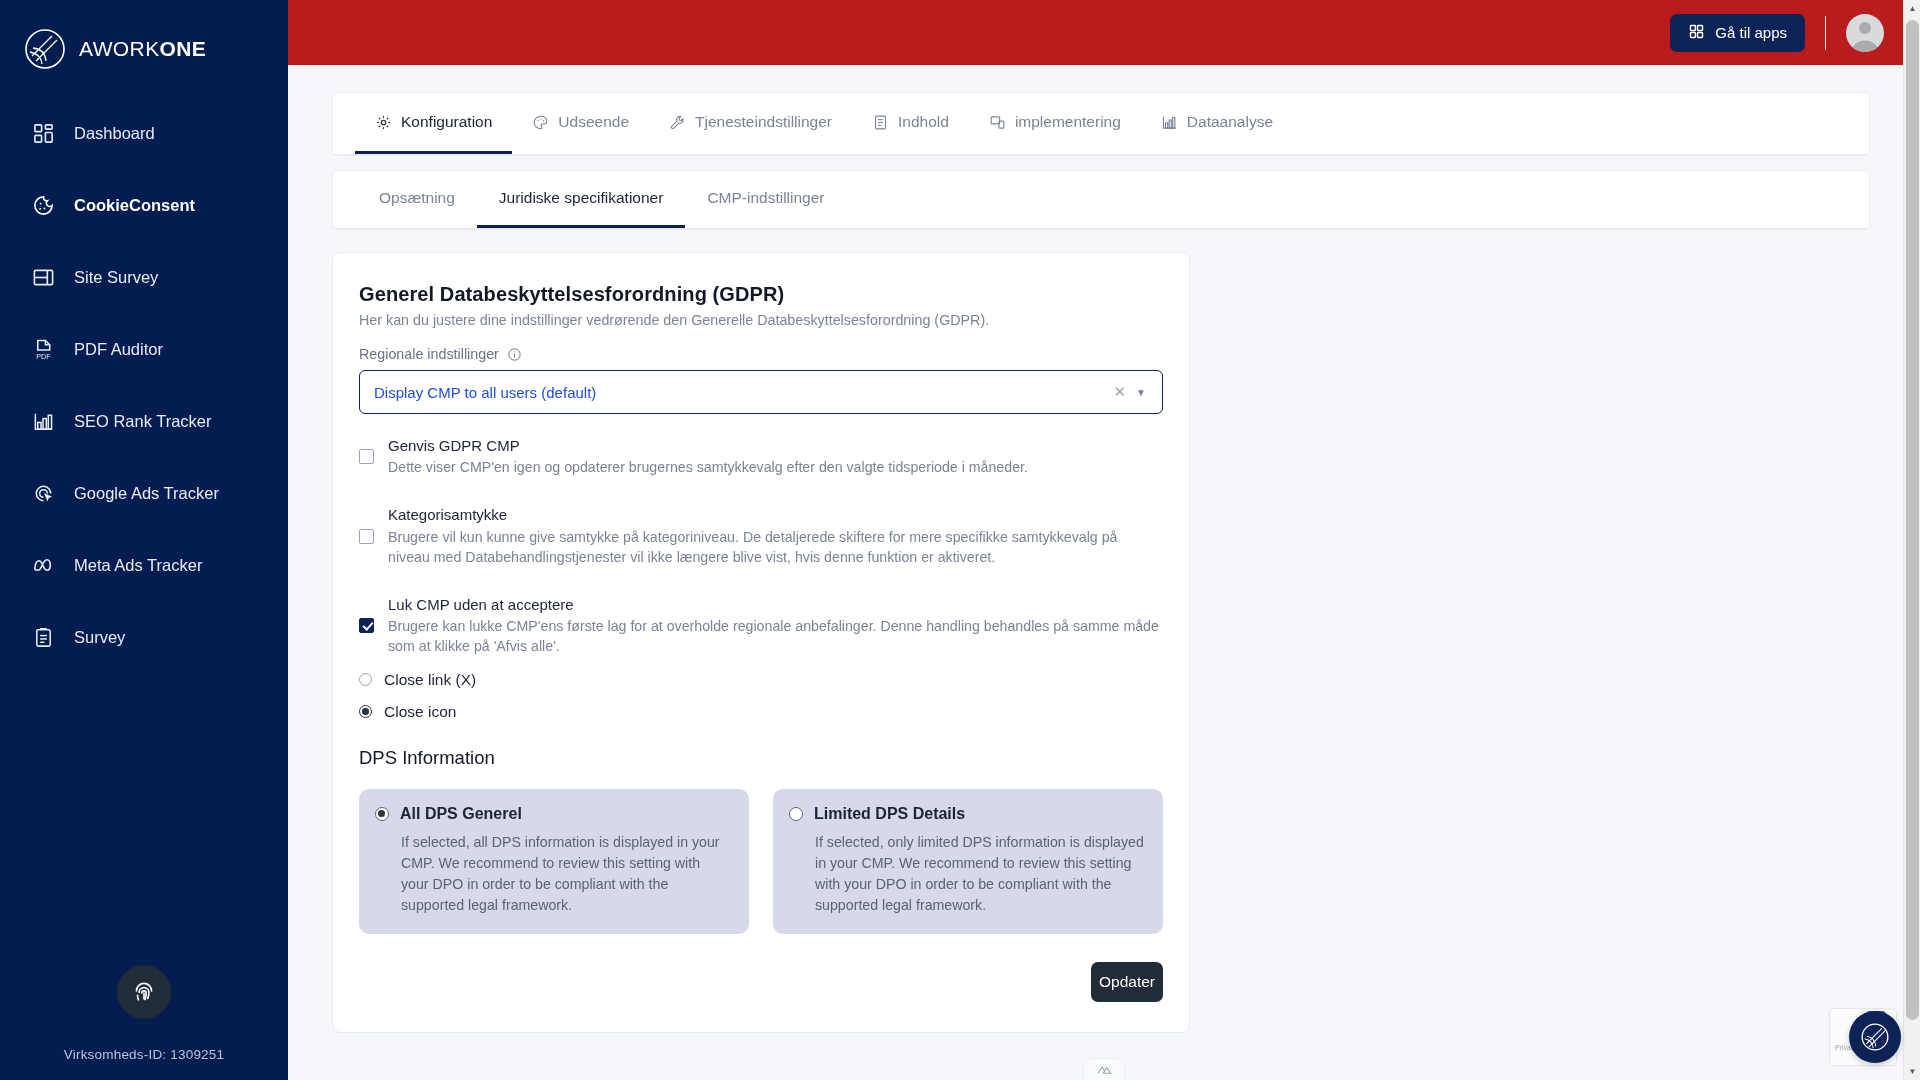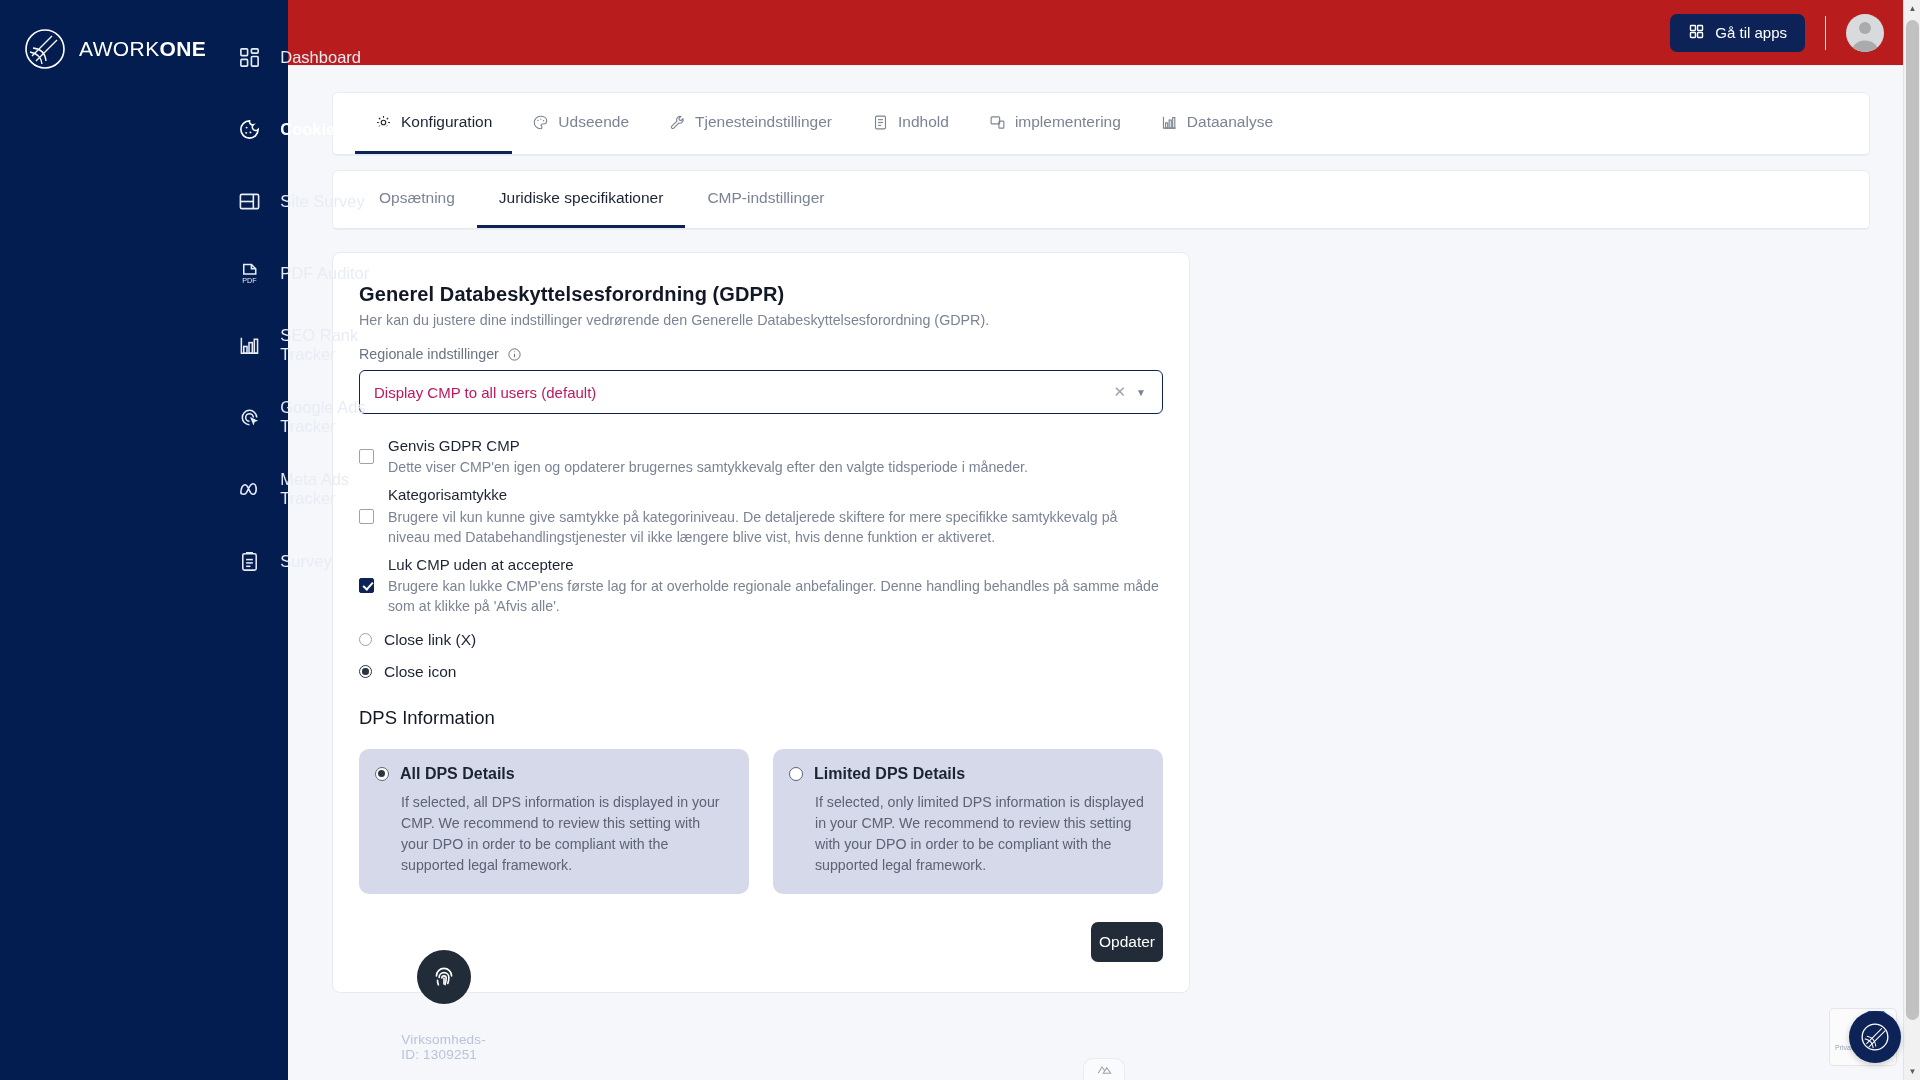--- a/index.html
+++ b/index.html
@@ -12,23 +12,24 @@
   }
   .app { display: flex; width: 1920px; height: 1080px; position: relative; }
 
   
   .sidebar {
     width: 288px;
     flex: 0 0 288px;
     background: #031d51;
     color: #ffffff;
     display: flex;
-    flex-direction: row;
+    flex-direction: column;
     position: relative;
     z-index: 5;
+    text-align: right;
   }
   .brand { display: flex; align-items: center; gap: 13px; padding: 22px 0 0 24px; height: 76px; }
   .brand-logo { width: 42px; height: 42px; flex: 0 0 42px; }
   .brand-text { font-size: 21px; letter-spacing: .4px; white-space: nowrap; }
   .brand-text b { font-weight: 700; }
   .brand-text span.light { font-weight: 300; }
 
   .nav { margin-top: 30px; display: flex; flex-direction: column; }
   .nav-item {
     display: flex; align-items: center; gap: 18px;
@@ -123,25 +124,25 @@
   .field-label-row { display: flex; align-items: center; gap: 8px; margin-top: 18px; }
   .field-label { font-size: 14.3px; color: #6a7383; }
   .info-ico { cursor: pointer; display:flex; }
 
   .select-box {
     margin-top: 8px; height: 44px;
     border: 1.6px solid #0d2357; border-radius: 6px;
     display: flex; align-items: center; padding: 0 12px 0 14px;
     cursor: pointer;
   }
-  .select-value { flex: 1; font-size: 15px; color: #be185d; }
+  .select-value { flex: 1; font-size: 15px; color: #1d4ed8; }
   .select-clear { color: #9aa3b2; font-size: 15px; padding: 0 10px; cursor: pointer; }
   .select-caret { color: #7b8494; font-size: 10px; padding-right: 4px; cursor: pointer; }
 
-  .check-row { display: flex; align-items: center; gap: 14px; margin-top: 8px; }
+  .check-row { display: flex; align-items: center; gap: 14px; margin-top: 28px; }
   .check-row.first { margin-top: 22px; }
   .cbox {
     width: 15px; height: 15px; flex: 0 0 15px;
     border: 1.4px solid #9aa3b2; border-radius: 2px; background: #fff;
     cursor: pointer; position: relative;
   }
   .cbox.checked { background: #0d2357; border-color: #0d2357; }
   .cbox.checked:after {
     content: ""; position: absolute; left: 4.6px; top: 1.2px;
     width: 4px; height: 8px; border: solid #fff; border-width: 0 2px 2px 0;
@@ -525,21 +526,21 @@
           <span class="radio on"></span>
           <span class="radio-label">Close icon</span>
         </div>
 
         <div class="section-title">DPS Information</div>
 
         <div class="dps-grid">
           <div class="dps-card">
             <div class="dps-head">
               <span class="dps-radio on"></span>
-              <span class="dps-title">All DPS Details</span>
+              <span class="dps-title">All DPS Generel</span>
             </div>
             <div class="dps-desc">If selected, all DPS information is displayed in your CMP. We recommend to review this setting with your DPO in order to be compliant with the supported legal framework.</div>
           </div>
 
           <div class="dps-card">
             <div class="dps-head">
               <span class="dps-radio"></span>
               <span class="dps-title">Limited DPS Details</span>
             </div>
             <div class="dps-desc">If selected, only limited DPS information is displayed in your CMP. We recommend to review this setting with your DPO in order to be compliant with the supported legal framework.</div>

